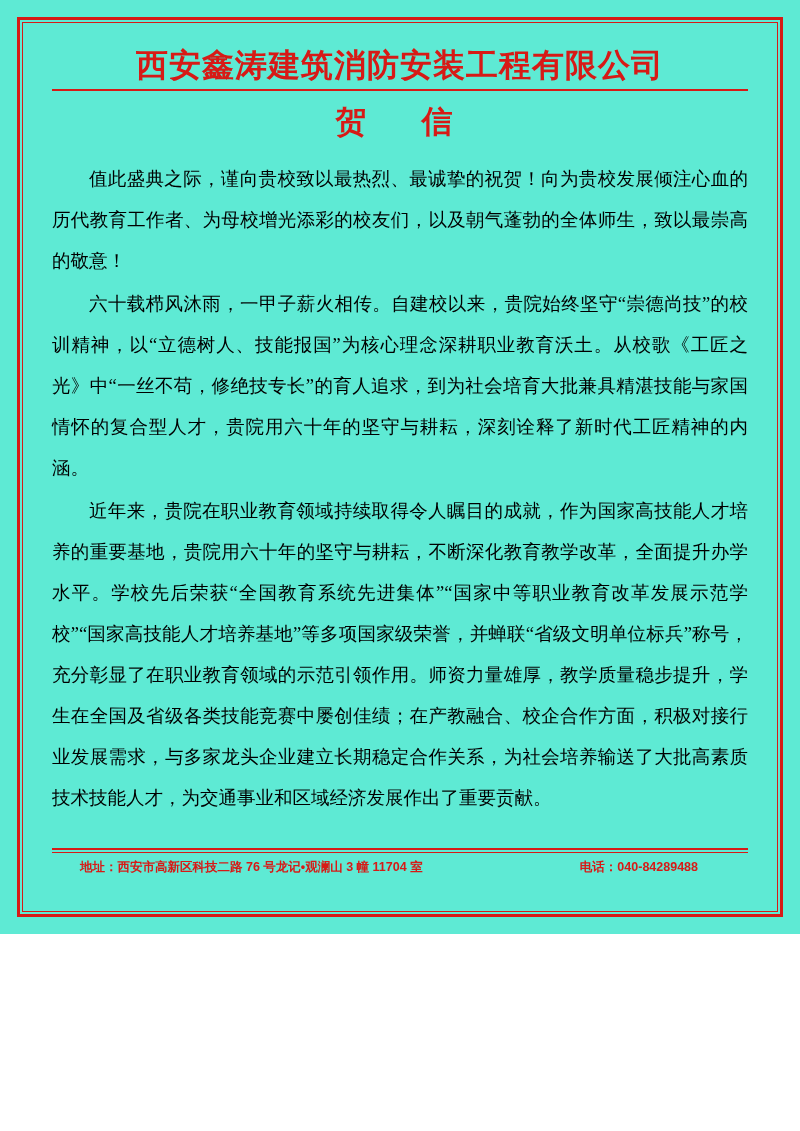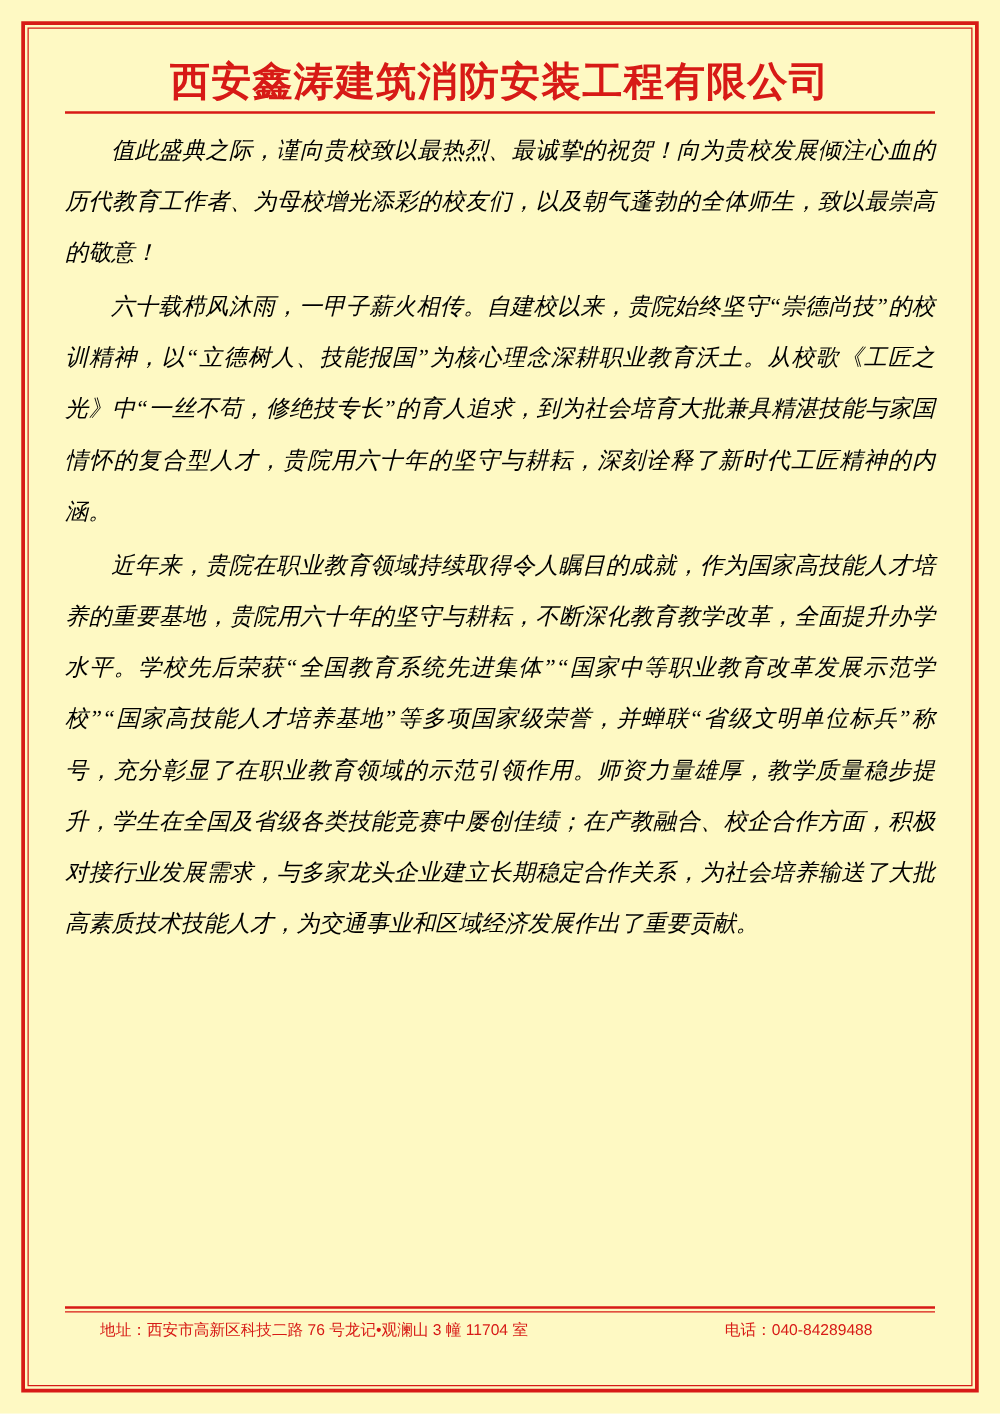--- a/index.html
+++ b/index.html
@@ -9,23 +9,23 @@
   }
   body {
     width: 800px;
     height: 1131px;
     font-family: "Liberation Serif", "DejaVu Serif", serif;
     position: relative;
   }
   .page {
     position: relative;
     width: 800px;
-    height: 1131px;
+    height: 934px;
     box-sizing: border-box;
-    background: #fef9c3;
+    background: #5eead4;
     overflow: hidden;
   }
   
   .frame-outer {
     position: absolute;
     left: 17px;
     top: 17px;
     right: 17px;
     bottom: 17px;
     border: 3px solid #d71a16;
@@ -76,21 +76,20 @@
 
   .body-text p {
     margin: 0 0 2px 0;
     font-size: 18.5px;
     line-height: 41px;
     text-indent: 2em;
     text-align: justify;
     text-justify: inter-ideograph;
     color: #000000;
     font-family: "Liberation Serif", "DejaVu Serif", serif;
-    font-style: italic;
   }
 
   .footer {
     position: absolute;
     left: 52px;
     right: 52px;
     bottom: 52px;
   }
   .footer-rule-top {
     height: 2px;
@@ -102,39 +101,40 @@
     margin-top: 2px;
   }
   .footer-row {
     display: flex;
     justify-content: space-between;
     align-items: flex-end;
     padding: 6px 10px 6px 28px;
     color: #d71a16;
     font-size: 12.5px;
     font-family: "Liberation Sans", sans-serif;
-    font-weight: normal;
+    font-weight: bold;
   }
   .footer-addr { white-space: nowrap; }
   .footer-tel { white-space: nowrap; padding-right: 40px; }
 </style>
 </head>
 <body>
 
 <div class="page">
 
   <div class="frame-outer"></div>
   <div class="frame-inner"></div>
 
   <div class="content">
 
     <div class="company-title">西安鑫涛建筑消防安装工程有限公司</div>
 
     <div class="title-rule"></div>
 
+    <div class="doc-title">贺　信</div>
 
     <div class="body-text">
       <p>值此盛典之际，谨向贵校致以最热烈、最诚挚的祝贺！向为贵校发展倾注心血的历代教育工作者、为母校增光添彩的校友们，以及朝气蓬勃的全体师生，致以最崇高的敬意！</p>
       <p>六十载栉风沐雨，一甲子薪火相传。自建校以来，贵院始终坚守“崇德尚技”的校训精神，以“立德树人、技能报国”为核心理念深耕职业教育沃土。从校歌《工匠之光》中“一丝不苟，修绝技专长”的育人追求，到为社会培育大批兼具精湛技能与家国情怀的复合型人才，贵院用六十年的坚守与耕耘，深刻诠释了新时代工匠精神的内涵。</p>
       <p>近年来，贵院在职业教育领域持续取得令人瞩目的成就，作为国家高技能人才培养的重要基地，贵院用六十年的坚守与耕耘，不断深化教育教学改革，全面提升办学水平。学校先后荣获“全国教育系统先进集体”“国家中等职业教育改革发展示范学校”“国家高技能人才培养基地”等多项国家级荣誉，并蝉联“省级文明单位标兵”称号，充分彰显了在职业教育领域的示范引领作用。师资力量雄厚，教学质量稳步提升，学生在全国及省级各类技能竞赛中屡创佳绩；在产教融合、校企合作方面，积极对接行业发展需求，与多家龙头企业建立长期稳定合作关系，为社会培养输送了大批高素质技术技能人才，为交通事业和区域经济发展作出了重要贡献。</p>
     </div>
 
   </div>
 
   <div class="footer">

